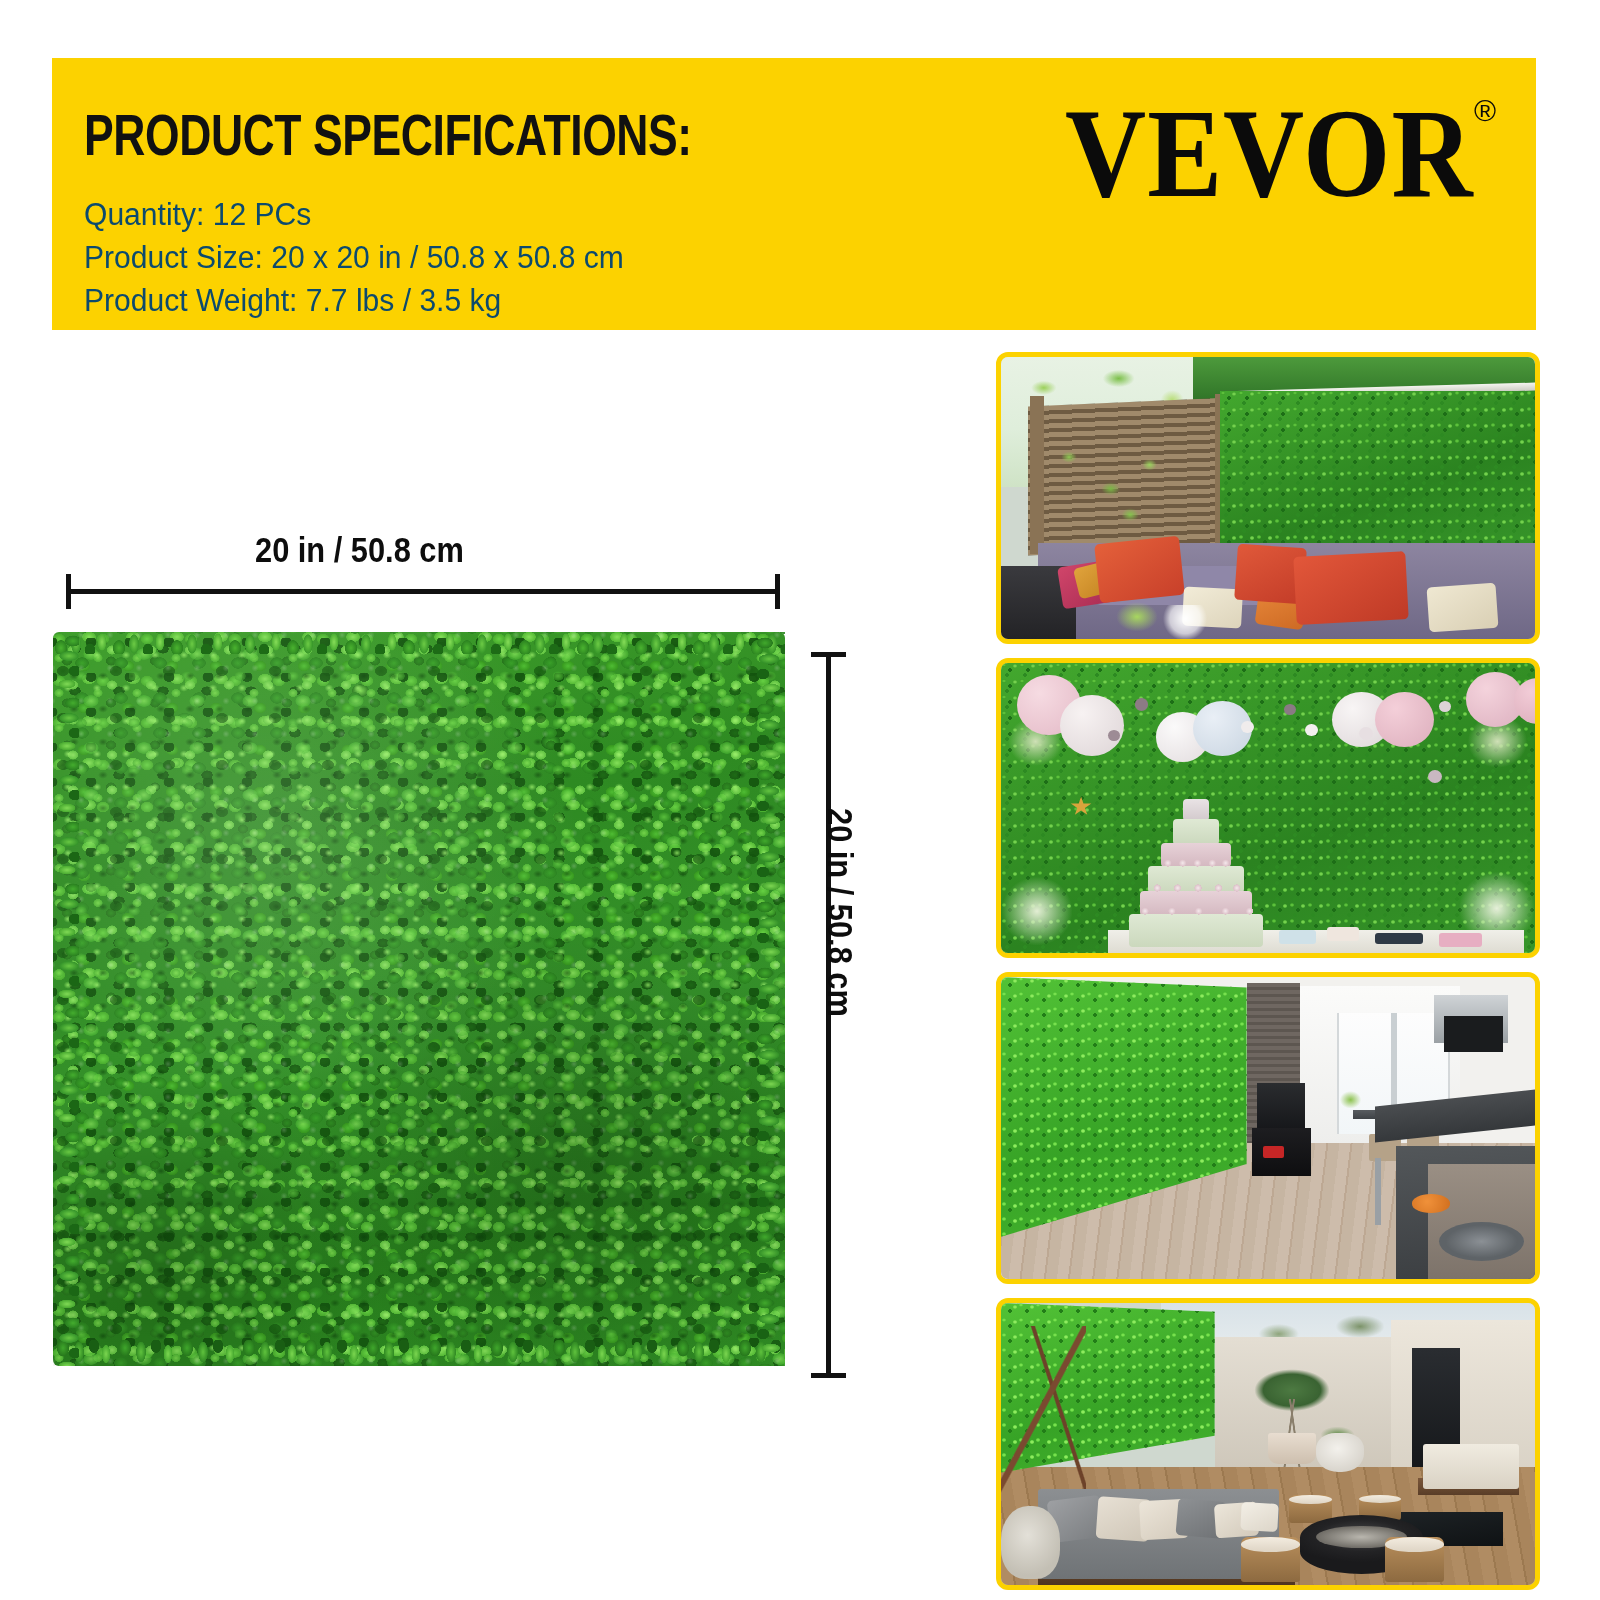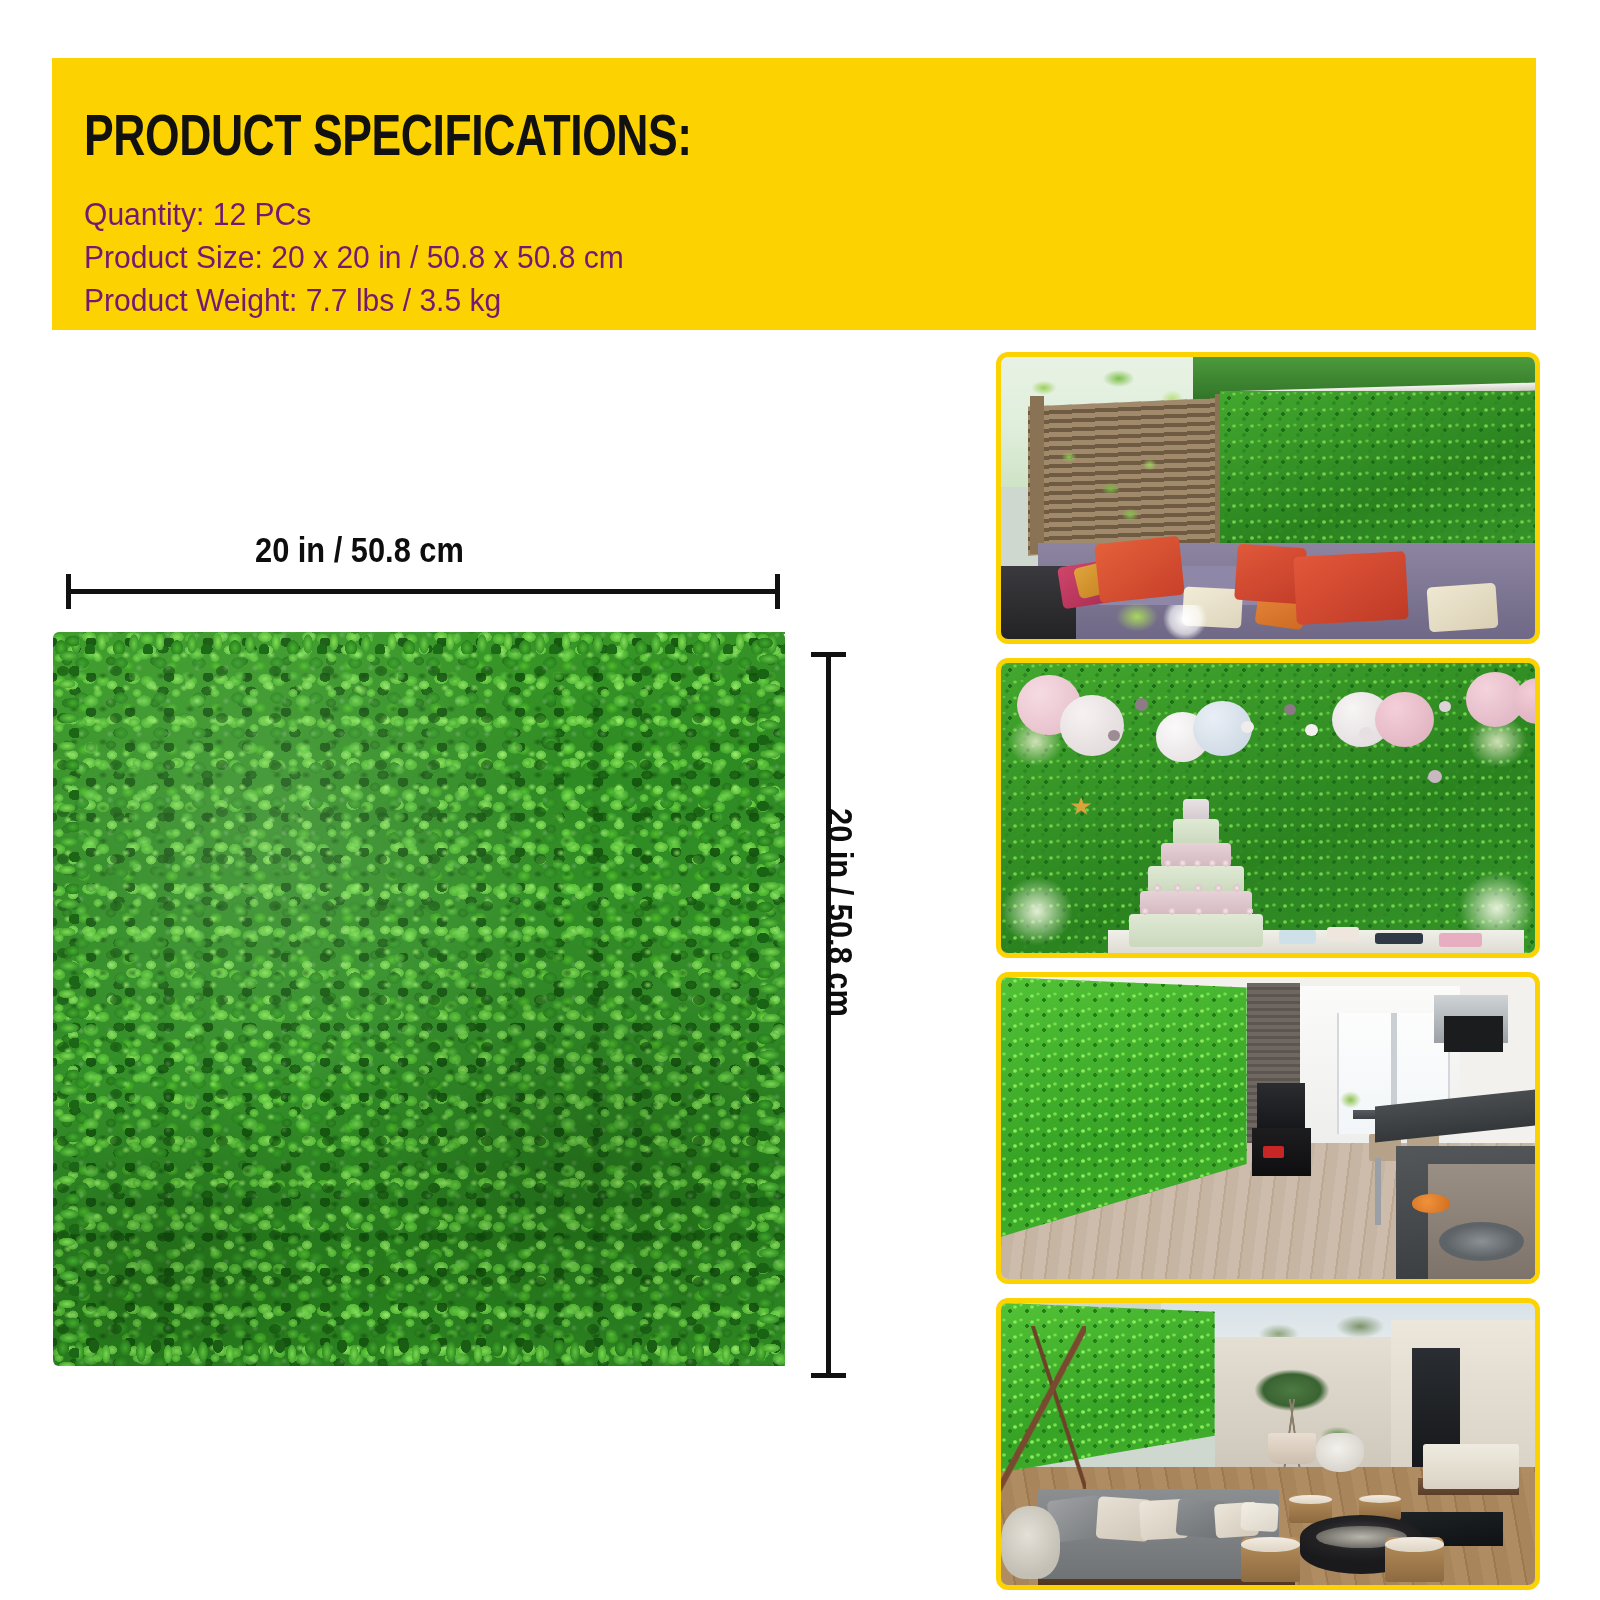--- a/index.html
+++ b/index.html
@@ -26,21 +26,21 @@
     letter-spacing:-0.5px;
     color:#111111;
     transform:scaleX(0.78);
     transform-origin:left top;
     white-space:nowrap;
     font-family:"Liberation Sans", sans-serif;
   }
   .spec-lines{
     position:absolute;
     left:32px; top:135px;
-    color:#701a75;
+    color:#0c4a6e;
   }
   .spec-line{
     font-size:31px;
     line-height:43px;
     white-space:nowrap;
     transform:scaleX(0.97);
     transform-origin:left center;
   }
 
   
@@ -503,20 +503,24 @@
 
 <div class="banner">
   <div class="banner-title">PRODUCT SPECIFICATIONS:</div>
 
   <div class="spec-lines">
     <div class="spec-line">Quantity: 12 PCs</div>
     <div class="spec-line">Product Size: 20 x 20 in / 50.8 x 50.8 cm</div>
     <div class="spec-line">Product Weight: 7.7 lbs / 3.5 kg</div>
   </div>
 
+  <div class="logo">
+    <span class="logo-text">VEVOR</span>
+    <span class="logo-r">®</span>
+  </div>
 </div>
 
 <div class="product-area">
 
   <div class="dim-label-h">20 in / 50.8 cm</div>
   <div class="dim-line-h"></div>
   <div class="dim-cap cap-hl"></div>
   <div class="dim-cap cap-hr"></div>
 
   <div class="dim-line-v"></div>

